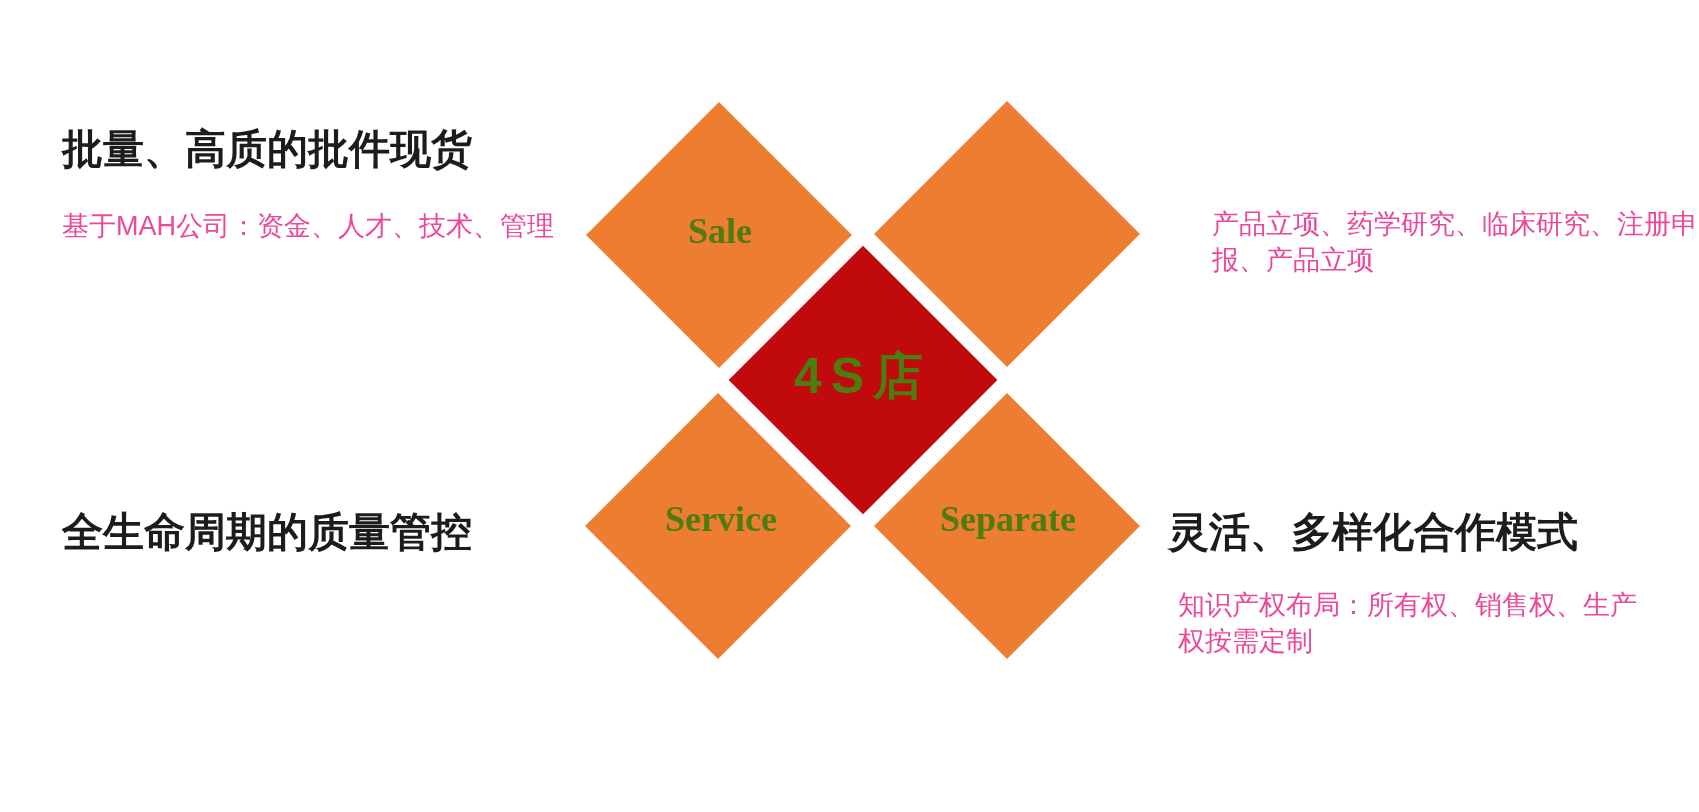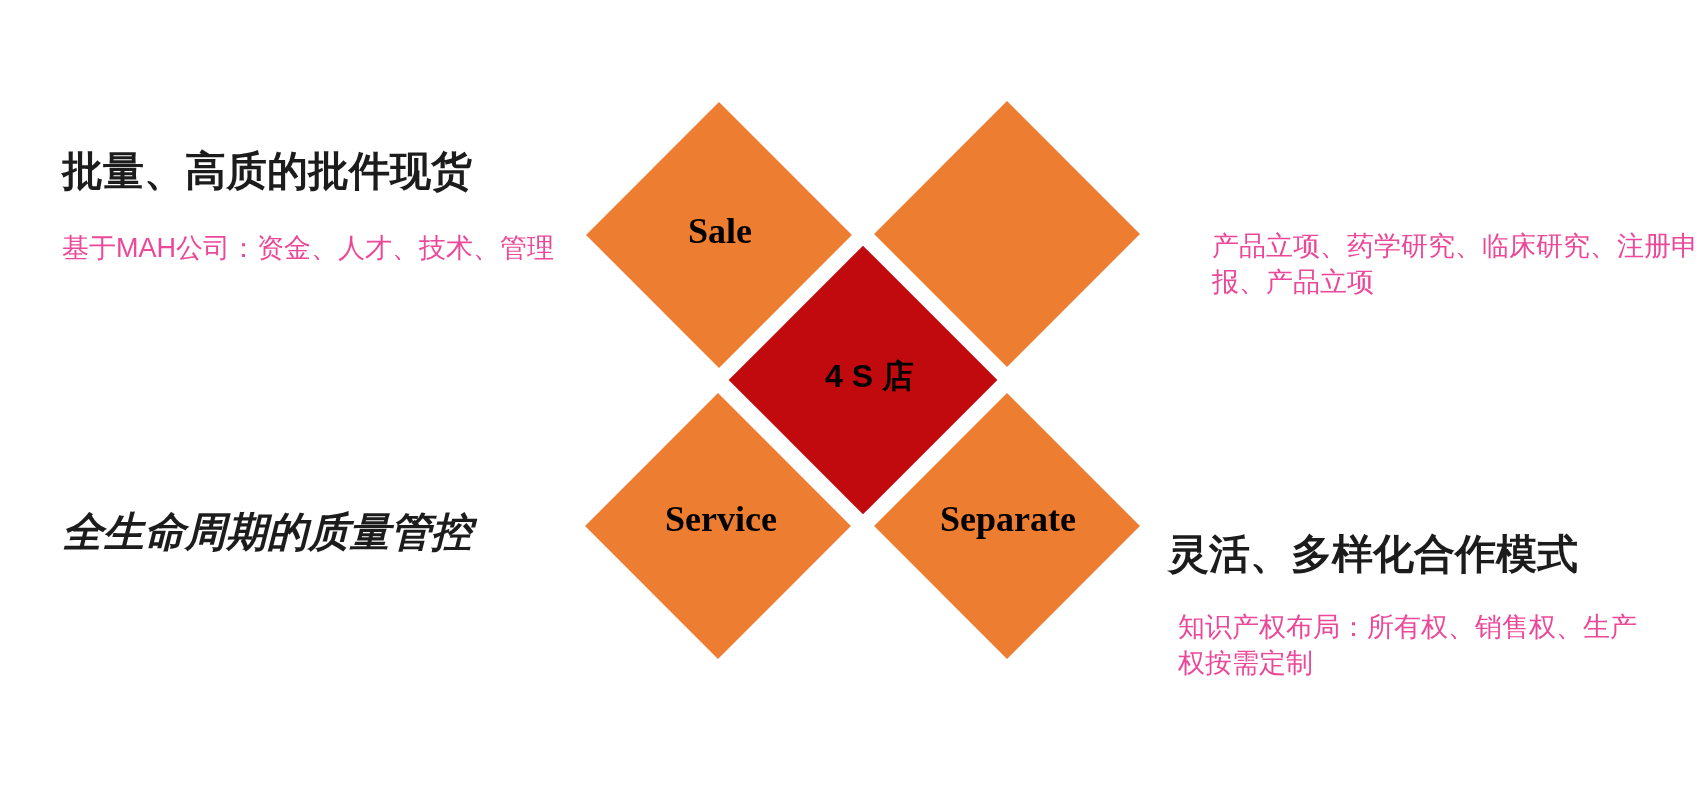--- a/index.html
+++ b/index.html
@@ -3,25 +3,25 @@
 <meta charset="utf-8">
 <style>
   html,body{margin:0;padding:0;}
   body{width:1699px;height:812px;background:#ffffff;overflow:hidden;
        font-family:"Liberation Sans","DejaVu Sans",sans-serif;}
   .stage{position:relative;width:1699px;height:812px;}
   .diamond{position:absolute;transform:translate(-50%,-50%) rotate(45deg);}
   .diamond.orange{width:188px;height:188px;background:#ED7D31;}
   .diamond.red{width:190px;height:190px;background:#C00A0E;}
   .dlabel{position:absolute;transform:translate(-50%,-50%);
-          color:#000000;font-weight:bold;white-space:nowrap;line-height:1;
+          color:#4d7c0f;font-weight:bold;white-space:nowrap;line-height:1;
           font-family:"Liberation Serif","DejaVu Serif",serif;font-size:36px;}
   .dlabel.center{font-family:"Liberation Sans","DejaVu Sans",sans-serif;
-          font-size:32px;letter-spacing:9px;margin-left:11px;}
-  .block{position:absolute;margin-top:22px;}
+          font-size:50px;letter-spacing:9px;}
+  .block{position:absolute;}
   .heading{font-weight:bold;color:#1c1c1c;font-size:41px;line-height:1;white-space:nowrap;}
   .body-text{color:#ec4899;font-size:27px;line-height:36px;white-space:nowrap;}
 </style>
 </head>
 <body>
 
 <div class="stage">
 
   <div class="diamond orange" style="left:719px;top:235px;"></div>
   <div class="diamond orange" style="left:1007px;top:234px;"></div>
@@ -37,21 +37,21 @@
   <div class="block heading" style="left:62px;top:129px;">批量、高质的批件现货</div>
   <div class="block body-text" style="left:62px;top:208px;">
     <div>基于MAH公司：资金、人才、技术、管理</div>
   </div>
 
   <div class="block body-text" style="left:1212px;top:206px;">
     <div>产品立项、药学研究、临床研究、注册申</div>
     <div>报、产品立项</div>
   </div>
 
-  <div class="block heading" style="left:62px;top:490px;font-style:italic;">全生命周期的质量管控</div>
+  <div class="block heading" style="left:62px;top:512px;">全生命周期的质量管控</div>
 
   <div class="block heading" style="left:1168px;top:512px;">灵活、多样化合作模式</div>
   <div class="block body-text" style="left:1178px;top:587px;">
     <div>知识产权布局：所有权、销售权、生产</div>
     <div>权按需定制</div>
   </div>
 
 </div>
 
 </body></html>

